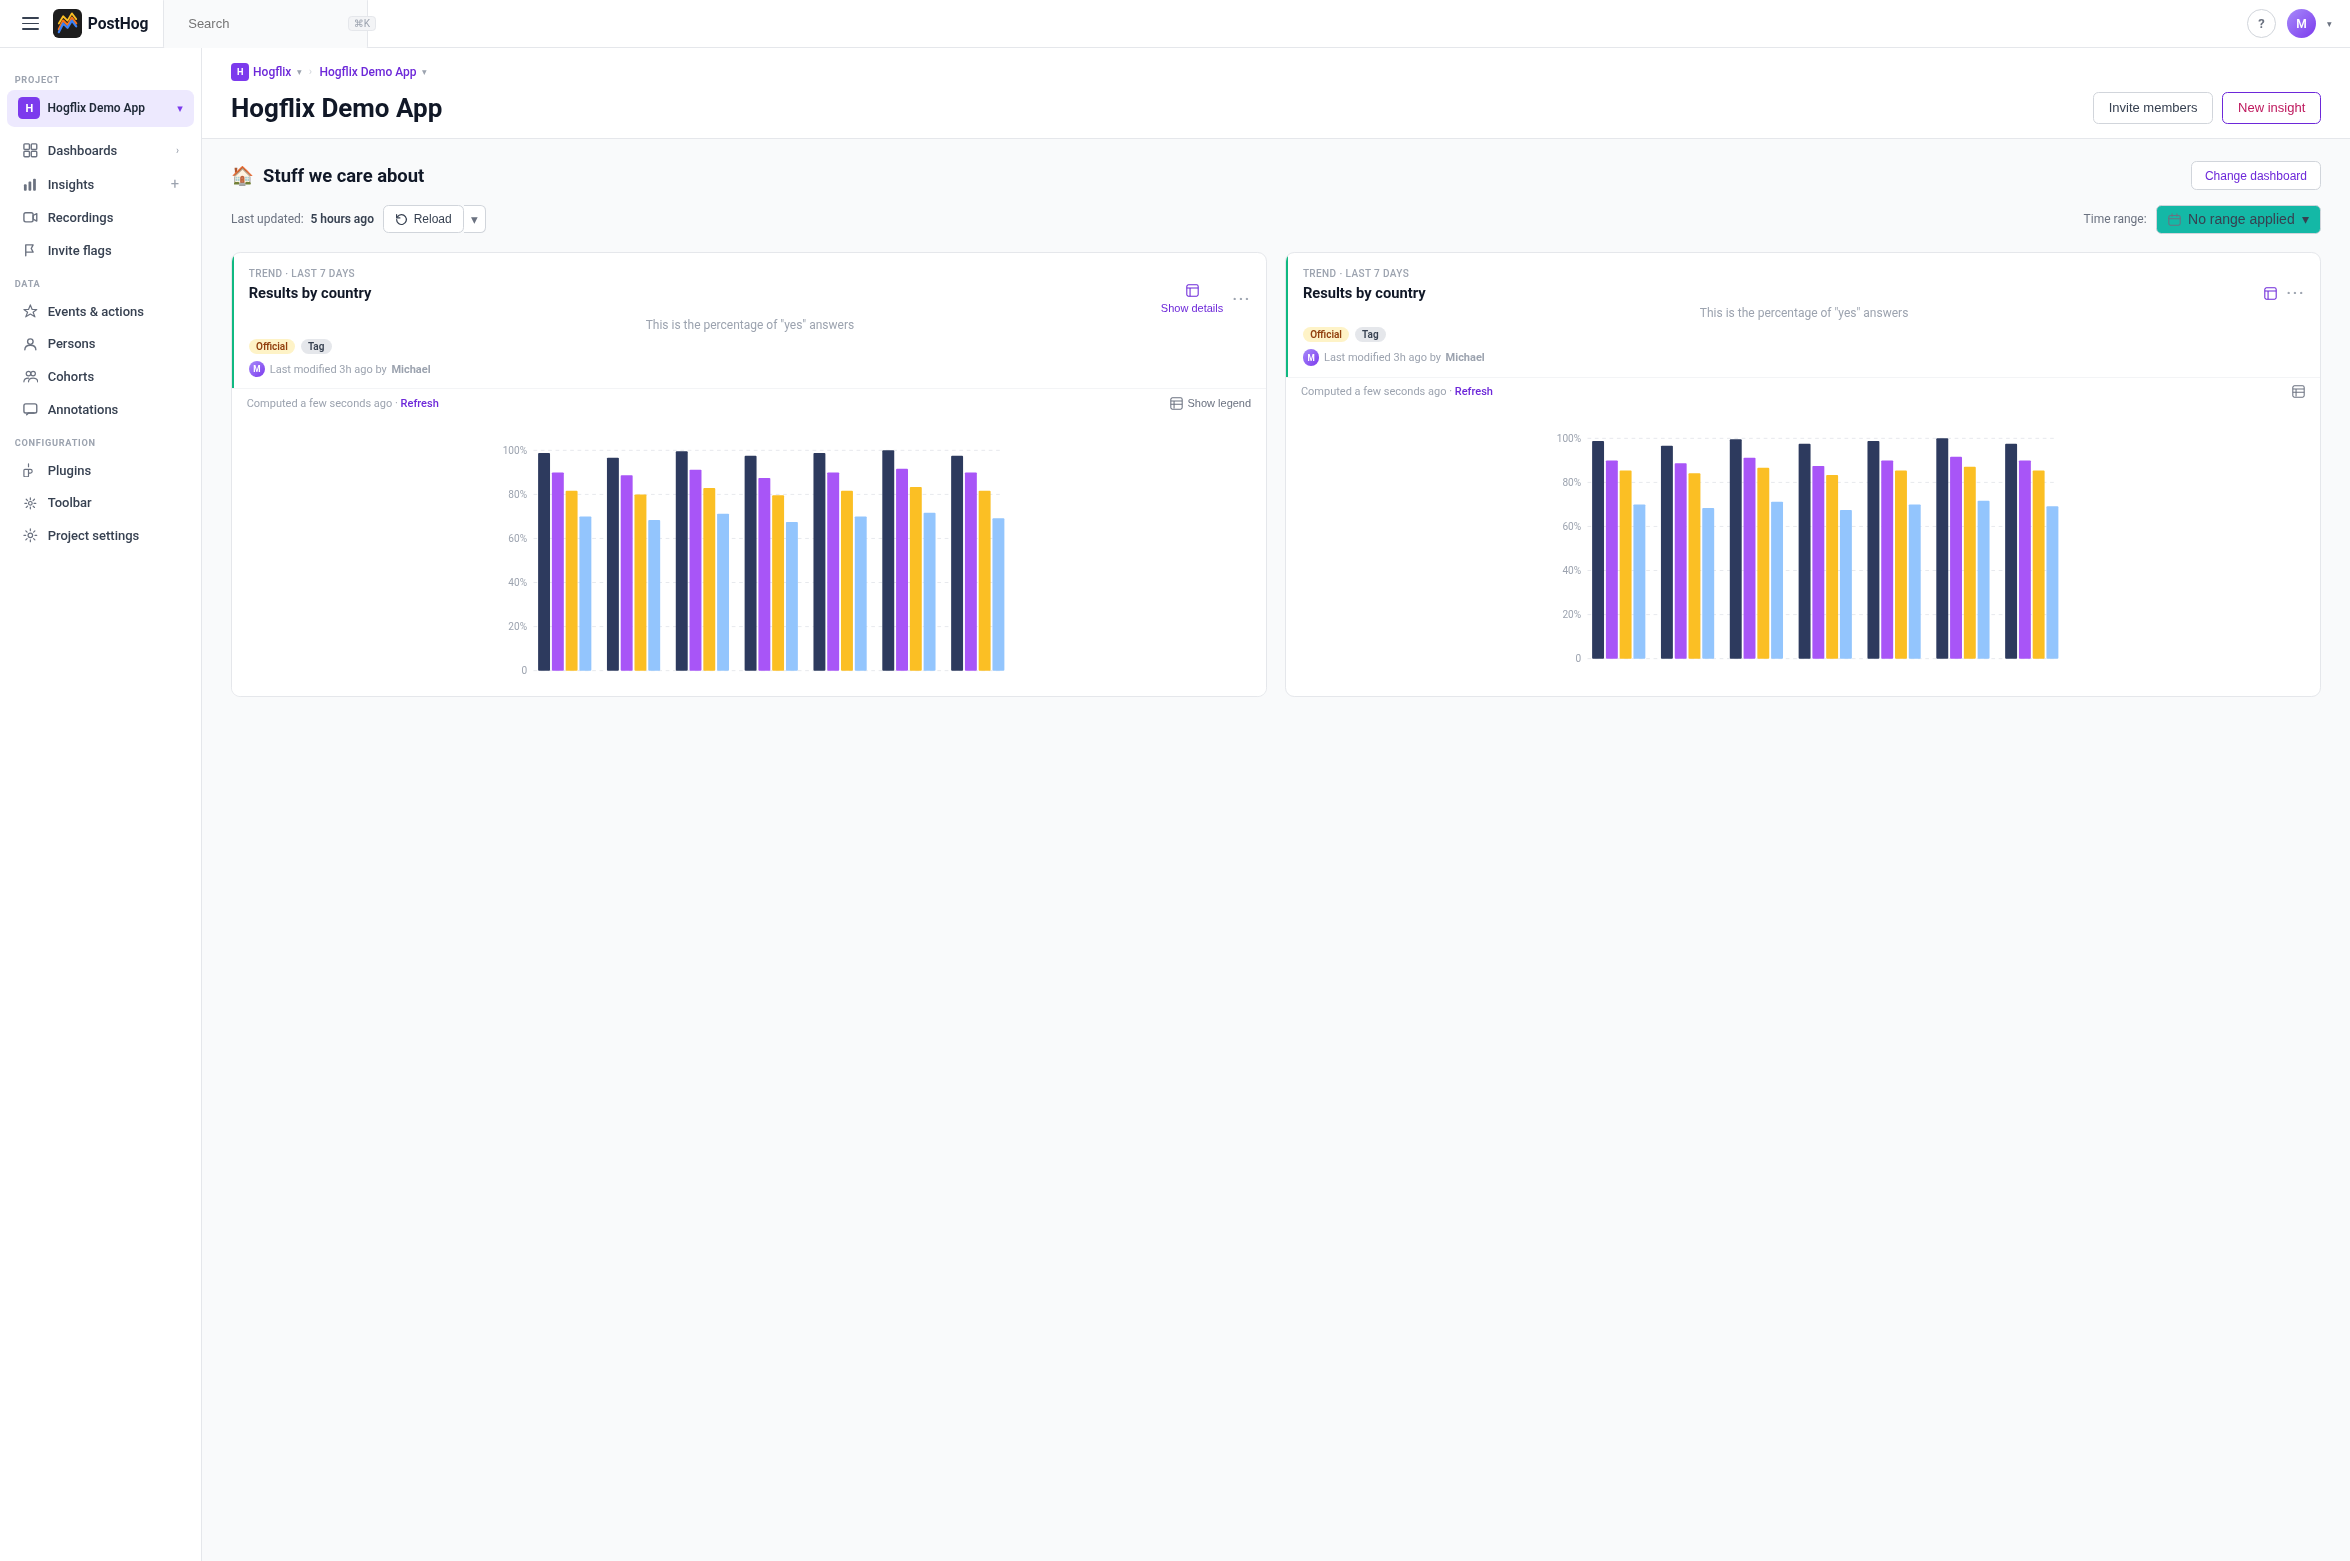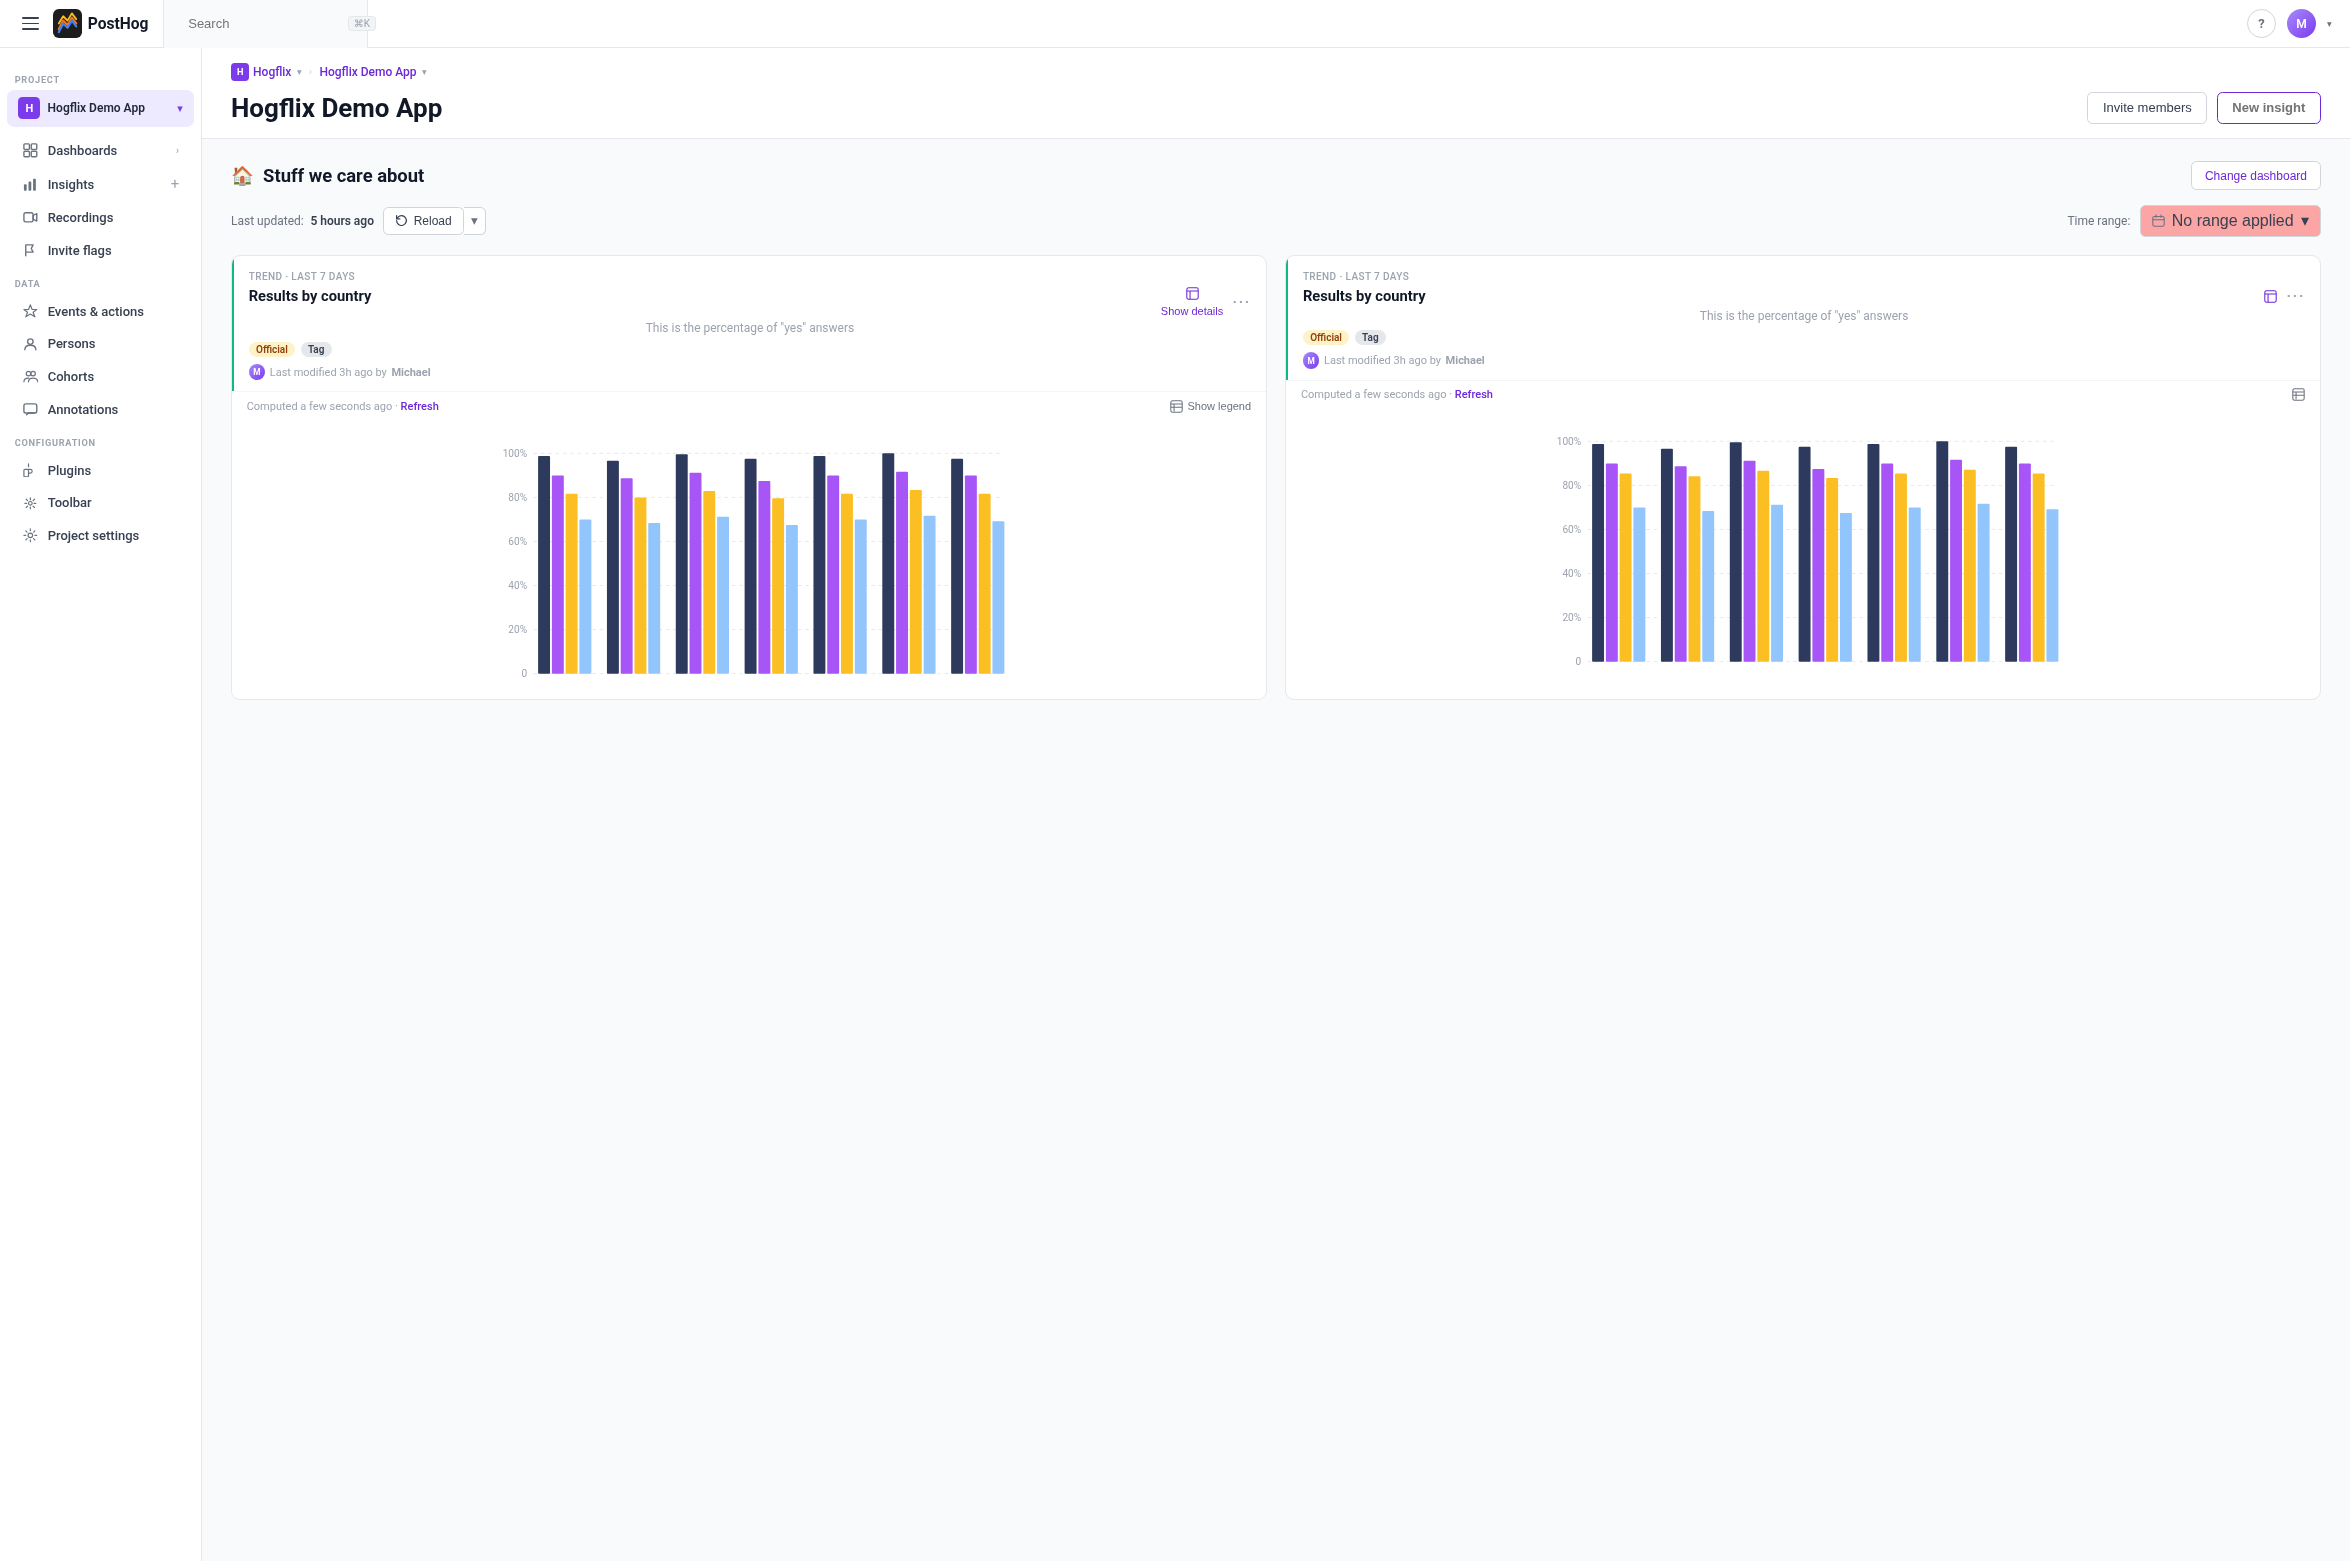--- a/index.html
+++ b/index.html
@@ -63,38 +63,38 @@
     .page-header { background: #fff; border-bottom: 0.9px solid #e5e7eb; padding: 14.7px 29px; }
     .breadcrumb { display: flex; align-items: center; gap: 7.3px; margin-bottom: 11px; font-size: 12px; color: #6b7280; }
     .breadcrumb-item { display: flex; align-items: center; gap: 3.7px; color: #6d28d9; font-weight: 500; cursor: pointer; }
     .breadcrumb-item .bc-icon { width: 18.4px; height: 18.4px; background: #7c3aed; border-radius: 3.7px; display: flex; align-items: center; justify-content: center; color: #fff; font-size: 9.2px; font-weight: 700; }
     .breadcrumb-chevron { color: #d1d5db; font-size: 11px; }
     .breadcrumb-dropdown { color: #9ca3af; font-size: 9.2px; margin-left: 1.8px; }
     .page-title-row { display: flex; align-items: center; justify-content: space-between; }
     .page-title { font-size: 26px; font-weight: 700; color: #111827; }
     .header-actions { display: flex; gap: 9.2px; }
     .btn-outline { border: 1.4px solid #d1d5db; background: #fff; color: #374151; padding: 7.3px 14.7px; border-radius: 5.5px; font-size: 13px; font-weight: 500; cursor: pointer; }
-    .btn-primary { border: 1.4px solid #6d28d9; background: #fff; color: #737373; padding: 7.3px 14.7px; border-radius: 5.5px; font-size: 13px; font-weight: 700; cursor: pointer; }
+    .btn-primary { border: 1.4px solid #6d28d9; background: #fff; color: #be185d; padding: 7.3px 14.7px; border-radius: 5.5px; font-size: 13px; font-weight: 400; cursor: pointer; }
 
     
     .dashboard-section { padding: 22px 29px; }
     .dashboard-header { display: flex; align-items: center; justify-content: space-between; margin-bottom: 14.7px; }
     .dashboard-title { display: flex; align-items: center; gap: 9.2px; font-size: 18.4px; font-weight: 700; color: #111827; }
     .dashboard-title-icon { color: #f59e0b; font-size: 18.4px; }
     .btn-change-dash { border: 1.4px solid #d1d5db; background: #fff; color: #6d28d9; padding: 6.4px 13px; border-radius: 5.5px; font-size: 12px; font-weight: 500; cursor: pointer; }
 
     
     .dashboard-toolbar { display: flex; align-items: center; justify-content: space-between; margin-bottom: 18.4px; }
     .toolbar-left { display: flex; align-items: center; gap: 9.2px; font-size: 12px; color: #374151; }
     .last-updated { font-size: 12px; color: #6b7280; }
     .last-updated strong { color: #374151; font-weight: 600; }
     .reload-btn { display: flex; align-items: center; gap: 5.5px; border: 1.4px solid #d1d5db; background: #fff; padding: 5.5px 11px; border-radius: 5.5px; font-size: 12px; font-weight: 500; cursor: pointer; color: #374151; }
     .reload-split { border: 1.4px solid #d1d5db; background: #fff; padding: 5.5px 7.3px; border-radius: 0 5.5px 5.5px 0; border-left: none; cursor: pointer; color: #6b7280; }
     .toolbar-right { display: flex; align-items: center; gap: 9.2px; font-size: 12px; color: #6b7280; }
-    .time-range-btn { display: flex; align-items: center; gap: 7.3px; border: 1.4px solid #d1d5db; background: #fca5a5; padding: 5.5px 11px; border-radius: 5.5px; font-size: 16px; cursor: pointer; color: #374151; text-align: right; }
+    .time-range-btn { display: flex; align-items: center; gap: 7.3px; border: 1.4px solid #d1d5db; background: #14b8a6; padding: 5.5px 11px; border-radius: 5.5px; font-size: 14px; cursor: pointer; color: #374151; text-align: right; }
 
     
     .cards-grid { display: grid; grid-template-columns: 1fr 1fr; gap: 18.4px; }
     .insight-card { background: #fff; border: 0.9px solid #e5e7eb; border-radius: 9.2px; overflow: hidden; }
     .card-header { padding: 14.7px 14.7px 11px; border-left: 2.8px solid #10b981; }
     .card-meta { font-size: 10px; color: #9ca3af; font-weight: 500; letter-spacing: 0.04em; text-transform: uppercase; margin-bottom: 5.5px; }
     .card-title-row { display: flex; align-items: flex-start; justify-content: space-between; }
     .card-title { font-size: 14.7px; font-weight: 700; color: #111827; }
     .card-actions { display: flex; align-items: center; gap: 9.2px; }
     .show-details-btn { display: flex; align-items: center; gap: 4.6px; color: #6d28d9; font-size: 11px; font-weight: 500; cursor: pointer; border: none; background: none; padding: 0; flex-direction: column; }

